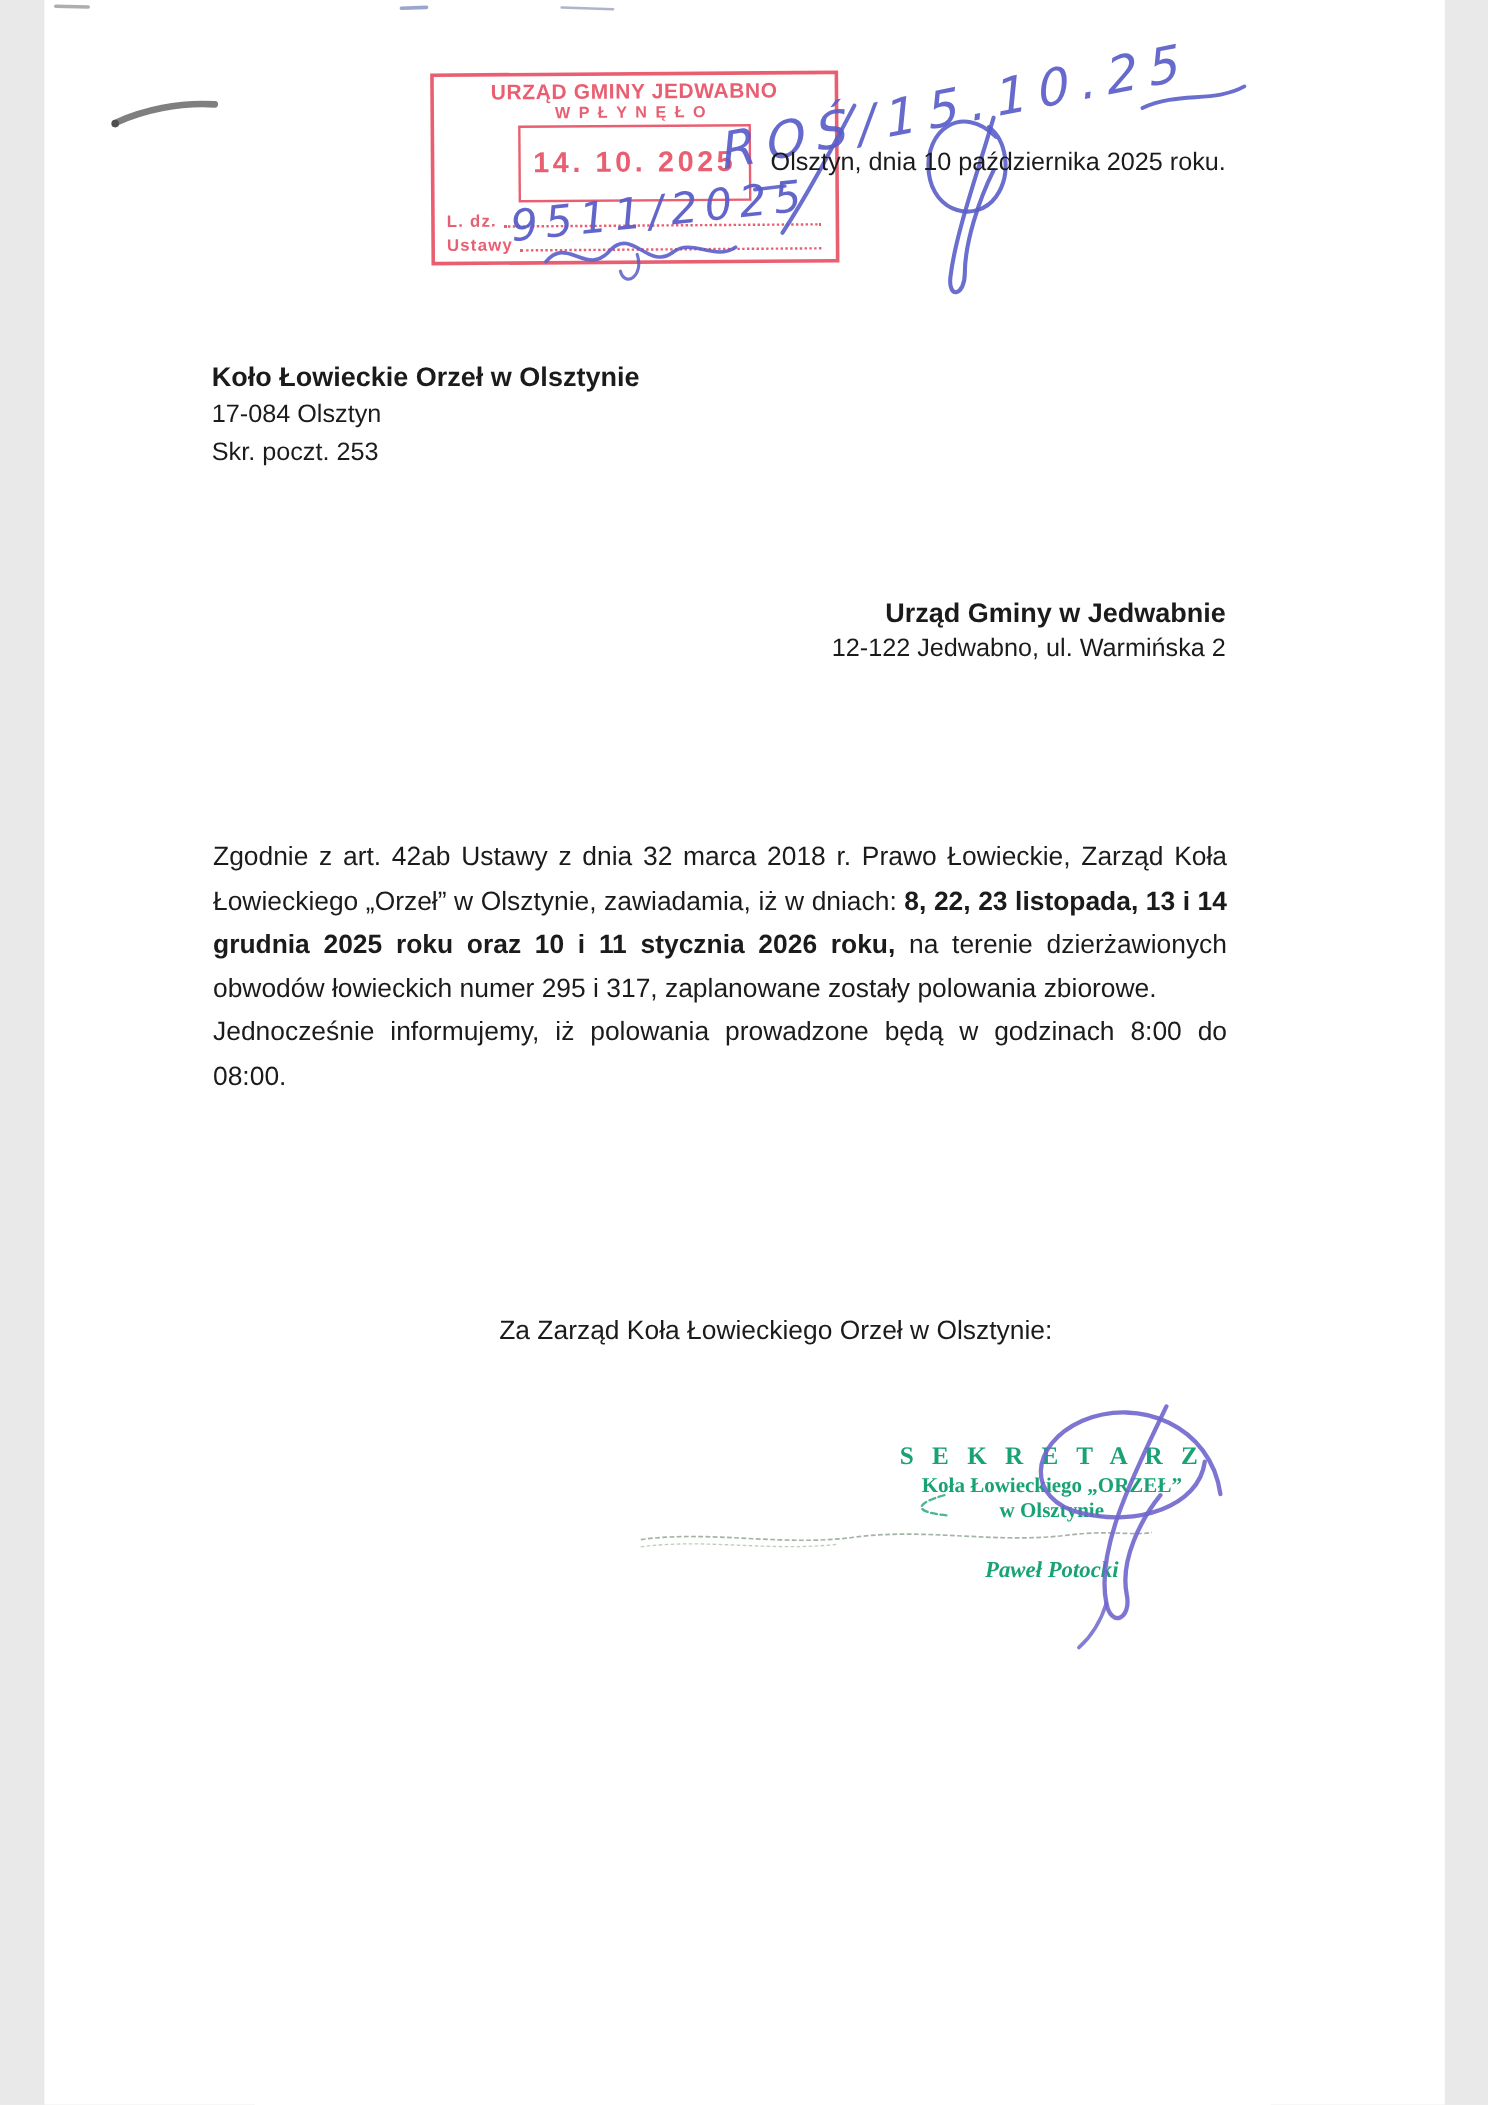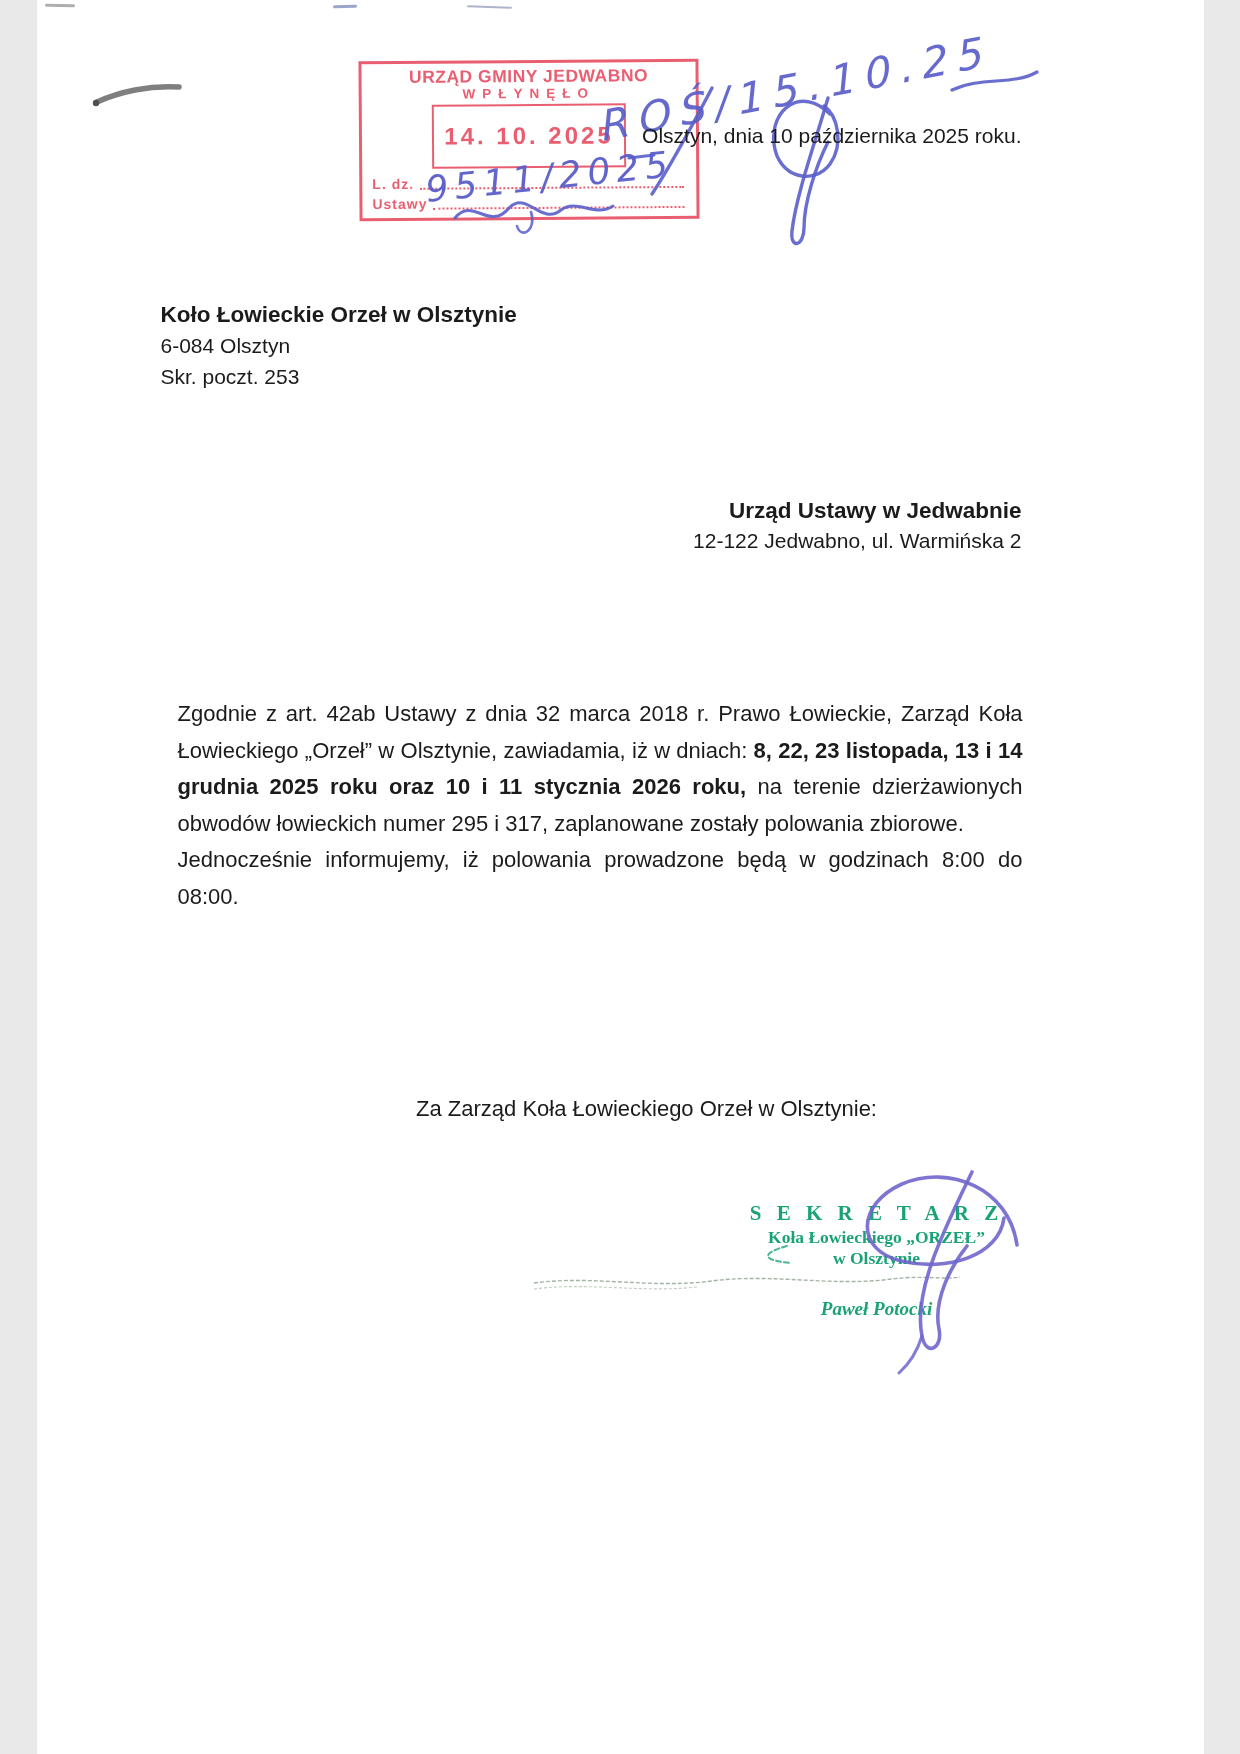--- a/index.html
+++ b/index.html
@@ -46,21 +46,21 @@
   }
   .podpis-scribble{position:absolute;left:412px;top:188px;width:175px;height:55px;}
   .annotation{position:absolute;left:555px;top:46px;width:470px;height:210px;pointer-events:none;}
   .annotation .ref-code{
     position:absolute;left:6px;top:18px;font-size:42px;letter-spacing:9px;
     transform:rotate(-11deg) skewX(-6deg);opacity:.92;white-space:nowrap;
   }
   .annotation svg{position:absolute;left:0;top:0;}
   
   .date-line{position:absolute;left:540px;top:124px;width:445px;text-align:right;font-size:21px;}
-  .sender{position:absolute;left:124px;top:299px;font-size:21px;line-height:31px;}
+  .sender{position:absolute;left:140px;top:299px;font-size:21px;line-height:31px;}
   .sender .org{font-weight:700;font-size:22.5px;}
   .recipient{position:absolute;left:600px;top:496px;width:385px;text-align:right;font-size:21px;line-height:30px;}
   .recipient .org{font-weight:700;font-size:22.5px;}
   .body-text{position:absolute;left:141px;top:696px;width:845px;font-size:22px;line-height:36.5px;text-align:justify;}
   .body-text p{margin:0;}
   .closing{position:absolute;left:170px;top:1096px;width:880px;text-align:center;font-size:22px;}
   
   .sec-stamp{
     position:absolute;left:640px;top:1201px;width:400px;text-align:center;
     font-family:"Liberation Serif",serif;color:var(--stamp-green);opacity:.95;
@@ -117,26 +117,26 @@
       <path d="M236,52 C222,100 204,150 200,185 C198,204 212,200 212,182 C212,156 224,120 236,96" fill="none" stroke="#5a5ec9" stroke-width="3.4" stroke-linecap="round" opacity=".9"></path>
       <path d="M360,44 C390,30 420,40 445,26" fill="none" stroke="#5a5ec9" stroke-width="3.2" stroke-linecap="round" opacity=".9"></path>
       <path d="M37,112 L62,109" fill="none" stroke="#5a5ec9" stroke-width="3" stroke-linecap="round" opacity=".9"></path>
     </svg>
   </div>
 
   <div class="date-line">Olsztyn, dnia 10 października 2025 roku.</div>
 
   <div class="sender">
     <div class="org">Koło Łowieckie Orzeł w Olsztynie</div>
-    <div>6-084 Olsztyn</div>
+    <div>17-084 Olsztyn</div>
     <div>Skr. poczt. 253</div>
   </div>
 
   <div class="recipient">
-    <div class="org">Urząd Ustawy w Jedwabnie</div>
+    <div class="org">Urząd Gminy w Jedwabnie</div>
     <div>12-122 Jedwabno, ul. Warmińska 2</div>
   </div>
 
   <div class="body-text">
     <p><span>Zgodnie z art. 42ab Ustawy z dnia 32 marca 2018 r. Prawo Łowieckie, Zarząd Koła Łowieckiego „Orzeł” w Olsztynie, zawiadamia, iż w dniach: </span><b>8, 22, 23 listopada, 13 i 14 grudnia 2025 roku oraz 10 i 11 stycznia 2026 roku,</b><span> na terenie dzierżawionych obwodów łowieckich numer 295 i 317, zaplanowane zostały polowania zbiorowe.</span></p>
     <p>Jednocześnie informujemy, iż polowania prowadzone będą w godzinach 8:00 do 08:00.</p>
   </div>
 
   <div class="closing">Za Zarząd Koła Łowieckiego Orzeł w Olsztynie:</div>
 

